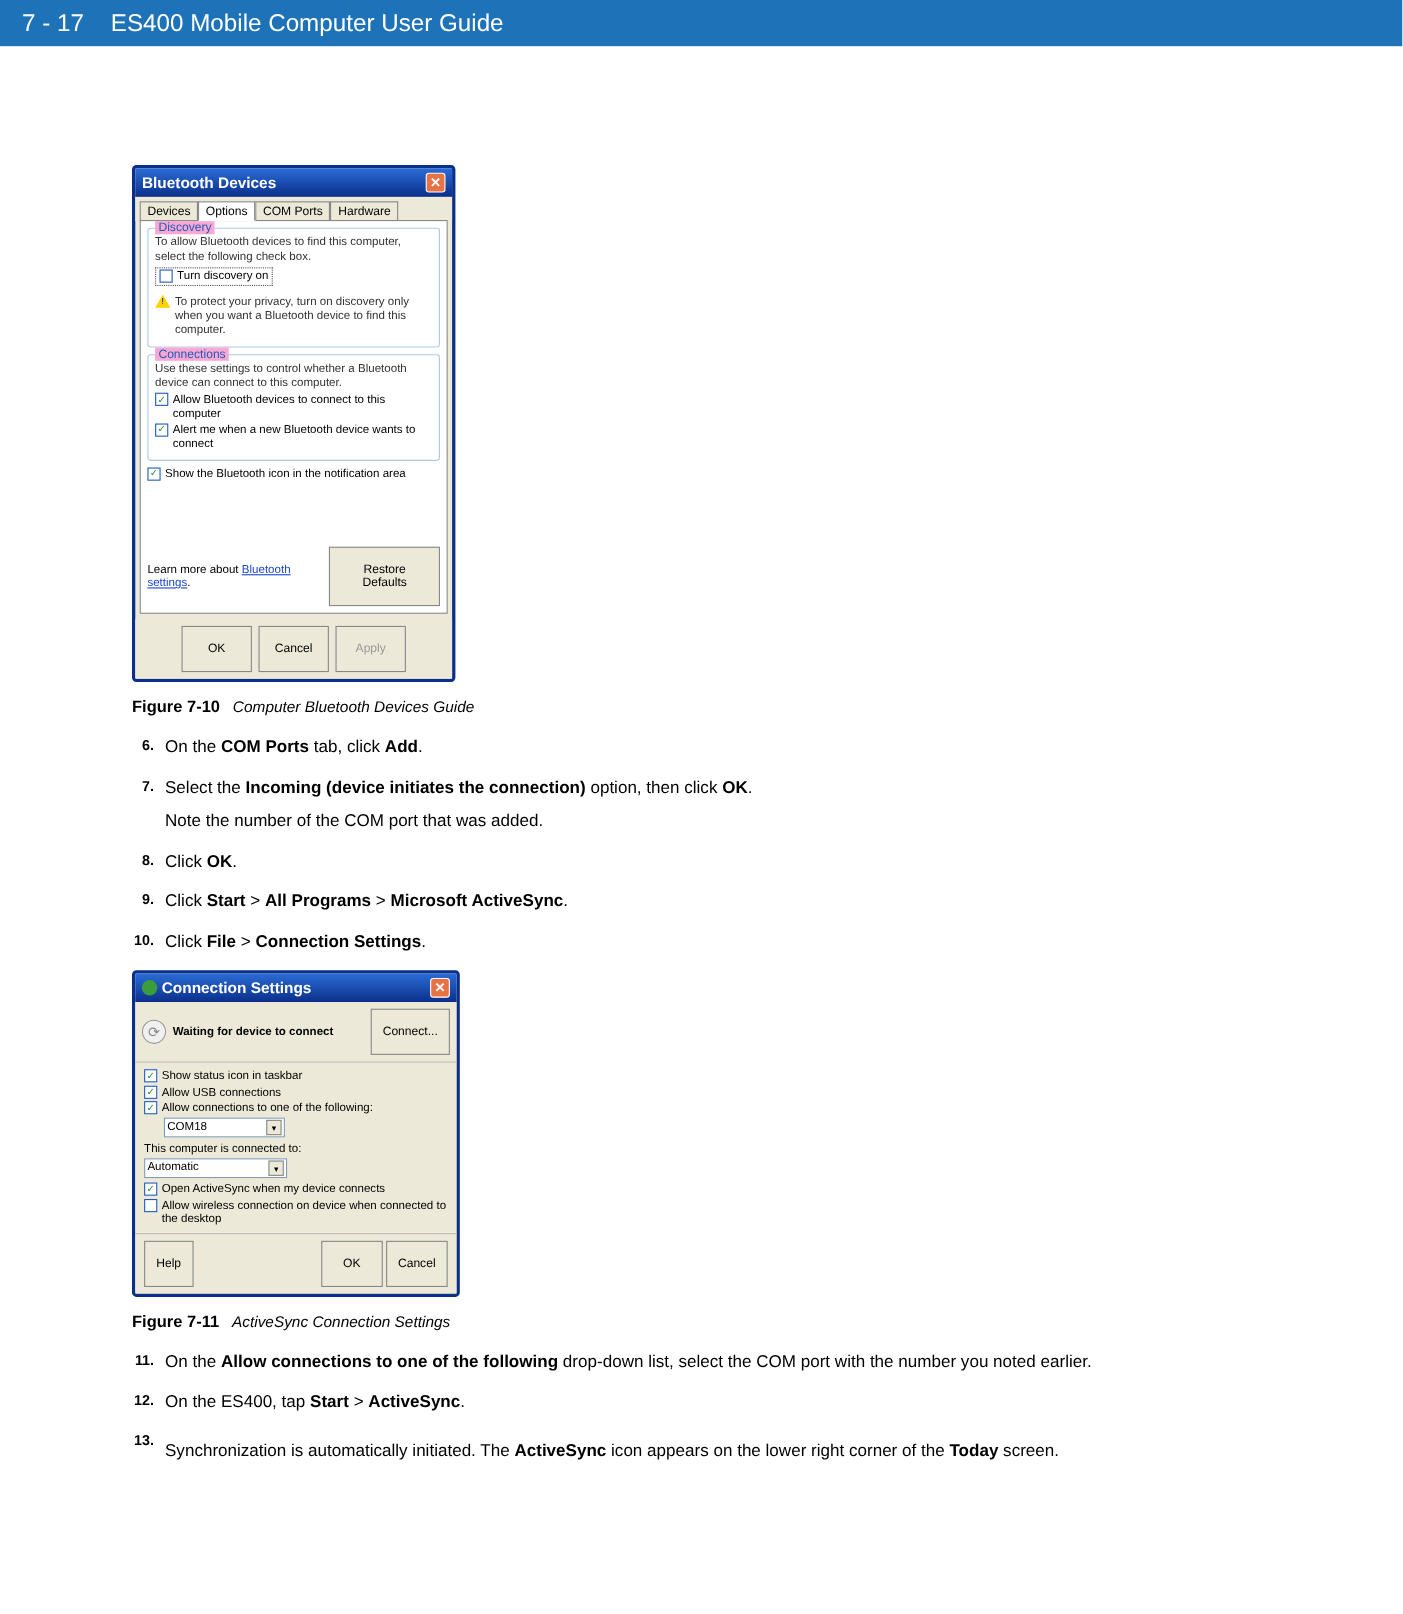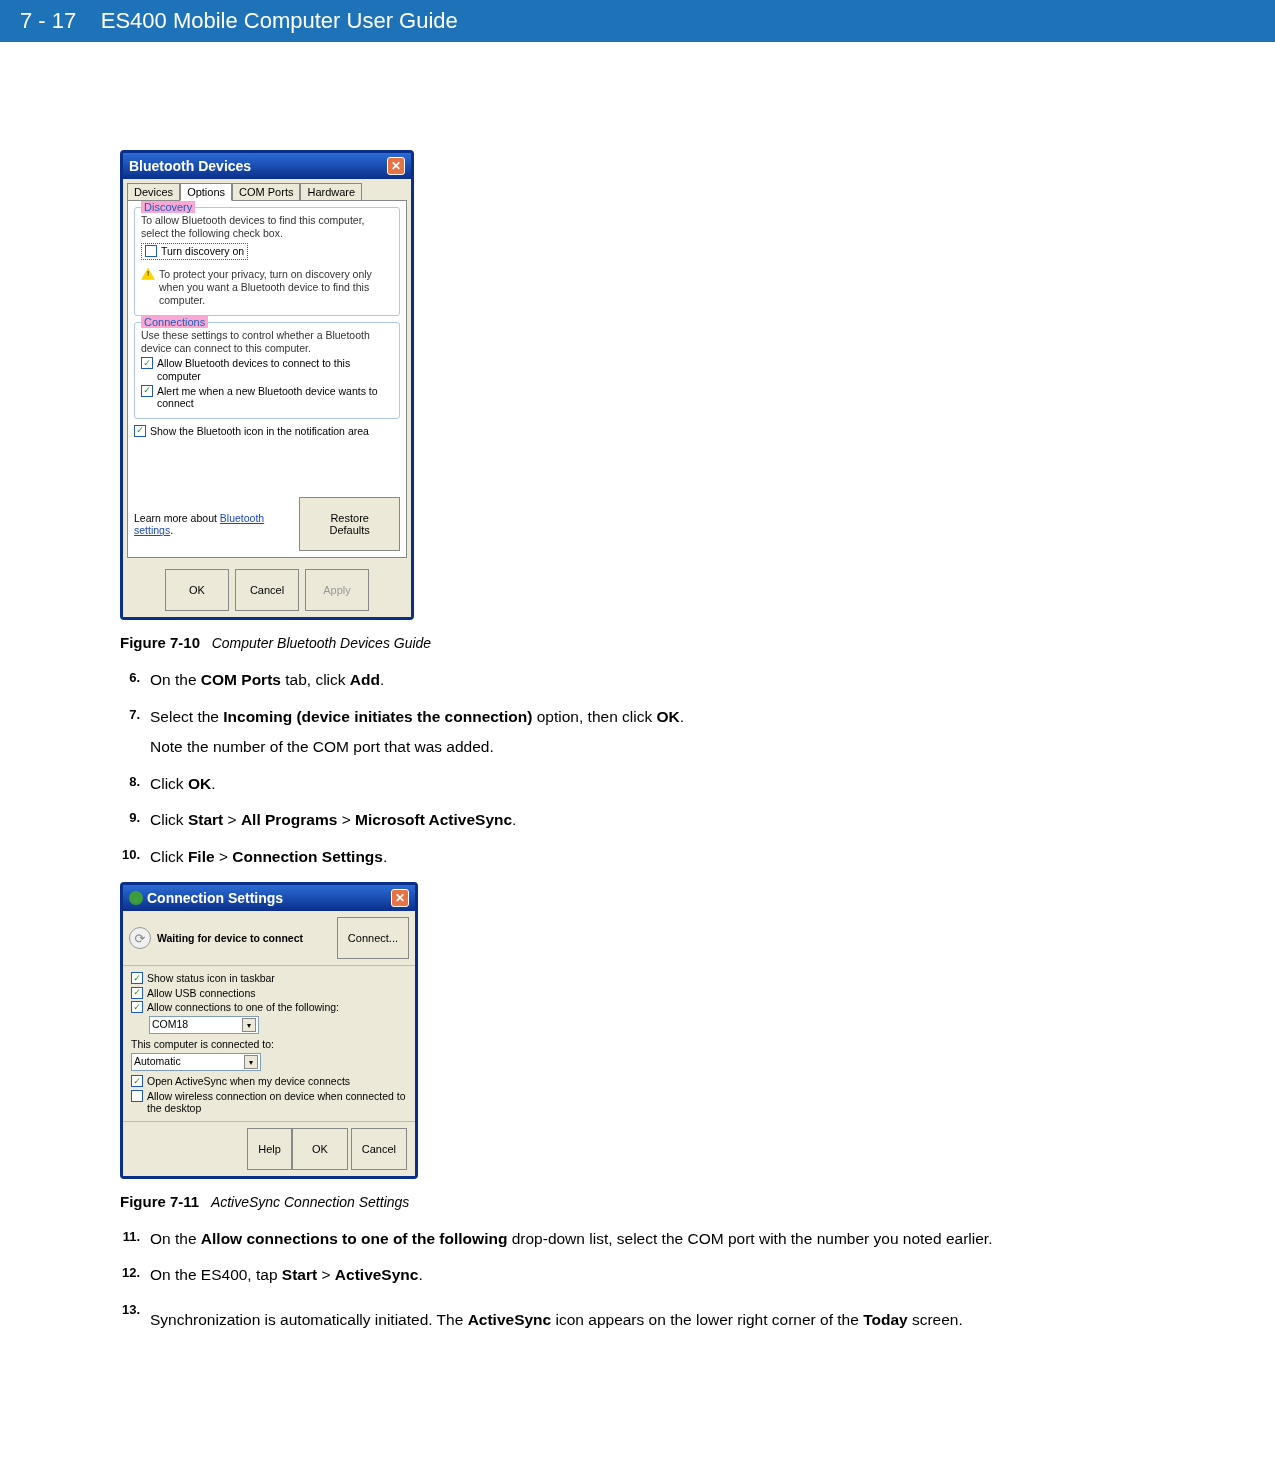--- a/index.html
+++ b/index.html
@@ -184,21 +184,21 @@
         </div>
         <div class="chk-row">
             <span class="chk">✓</span>
             <span>Open ActiveSync when my device connects</span>
           </div>
         <div class="chk-row">
             <span class="chk"></span>
             <span>Allow wireless connection on device when connected to the desktop</span>
           </div>
       </div>
-      <div style="display:flex; justify-content:flex-end; padding:6px 8px; border-top:1px solid #bbb;">
+      <div style="display:flex; justify-content:space-between; padding:6px 8px; border-top:1px solid #bbb;">
         <button class="btn">Help</button>
         <span>
           <button class="btn" style="min-width:56px;">OK</button>
           <button class="btn" style="min-width:56px;">Cancel</button>
         </span>
       </div>
     </div>
   </div>
 
   <div class="caption">

